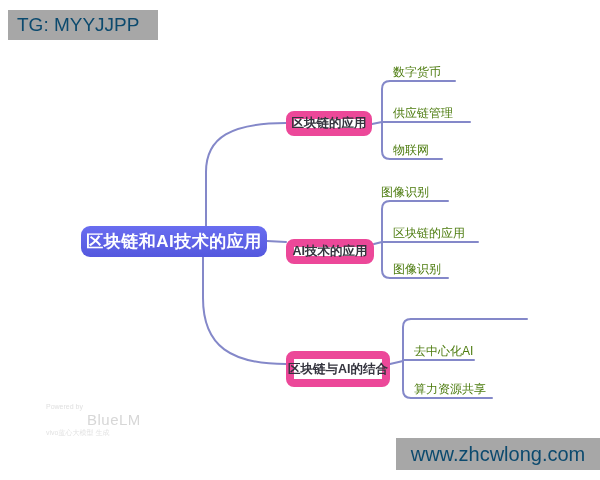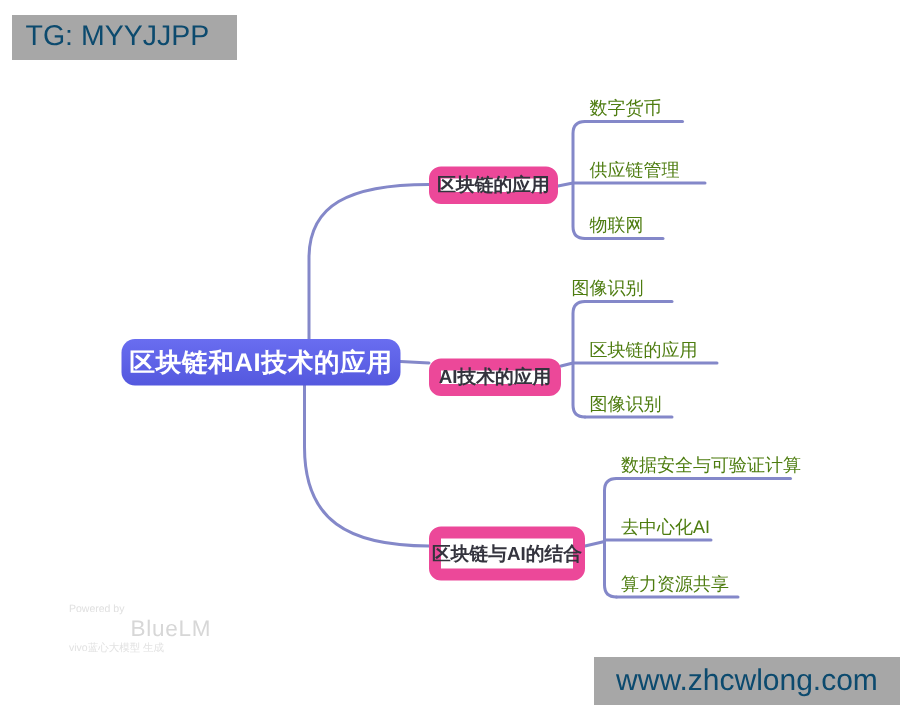--- a/index.html
+++ b/index.html
@@ -91,21 +91,20 @@
   <div id="branch-2" class="branch-node">区块链与AI的结合</div>
 
   <div id="leaf-0-0" class="leaf">数字货币</div>
   <div id="leaf-0-1" class="leaf">供应链管理</div>
   <div id="leaf-0-2" class="leaf">物联网</div>
 
   <div id="leaf-1-0" class="leaf">图像识别</div>
   <div id="leaf-1-1" class="leaf">区块链的应用</div>
   <div id="leaf-1-2" class="leaf">图像识别</div>
 
-  <div id="leaf-2-0" class="leaf">数据安全与可验证计算</div>
   <div id="leaf-2-1" class="leaf">去中心化AI</div>
   <div id="leaf-2-2" class="leaf">算力资源共享</div>
 
   <div id="brand-block">
     <div id="brand-powered">Powered by</div>
     <div id="brand-name">BlueLM</div>
     <div id="brand-tagline">vivo蓝心大模型 生成</div>
   </div>
 
 </div>

